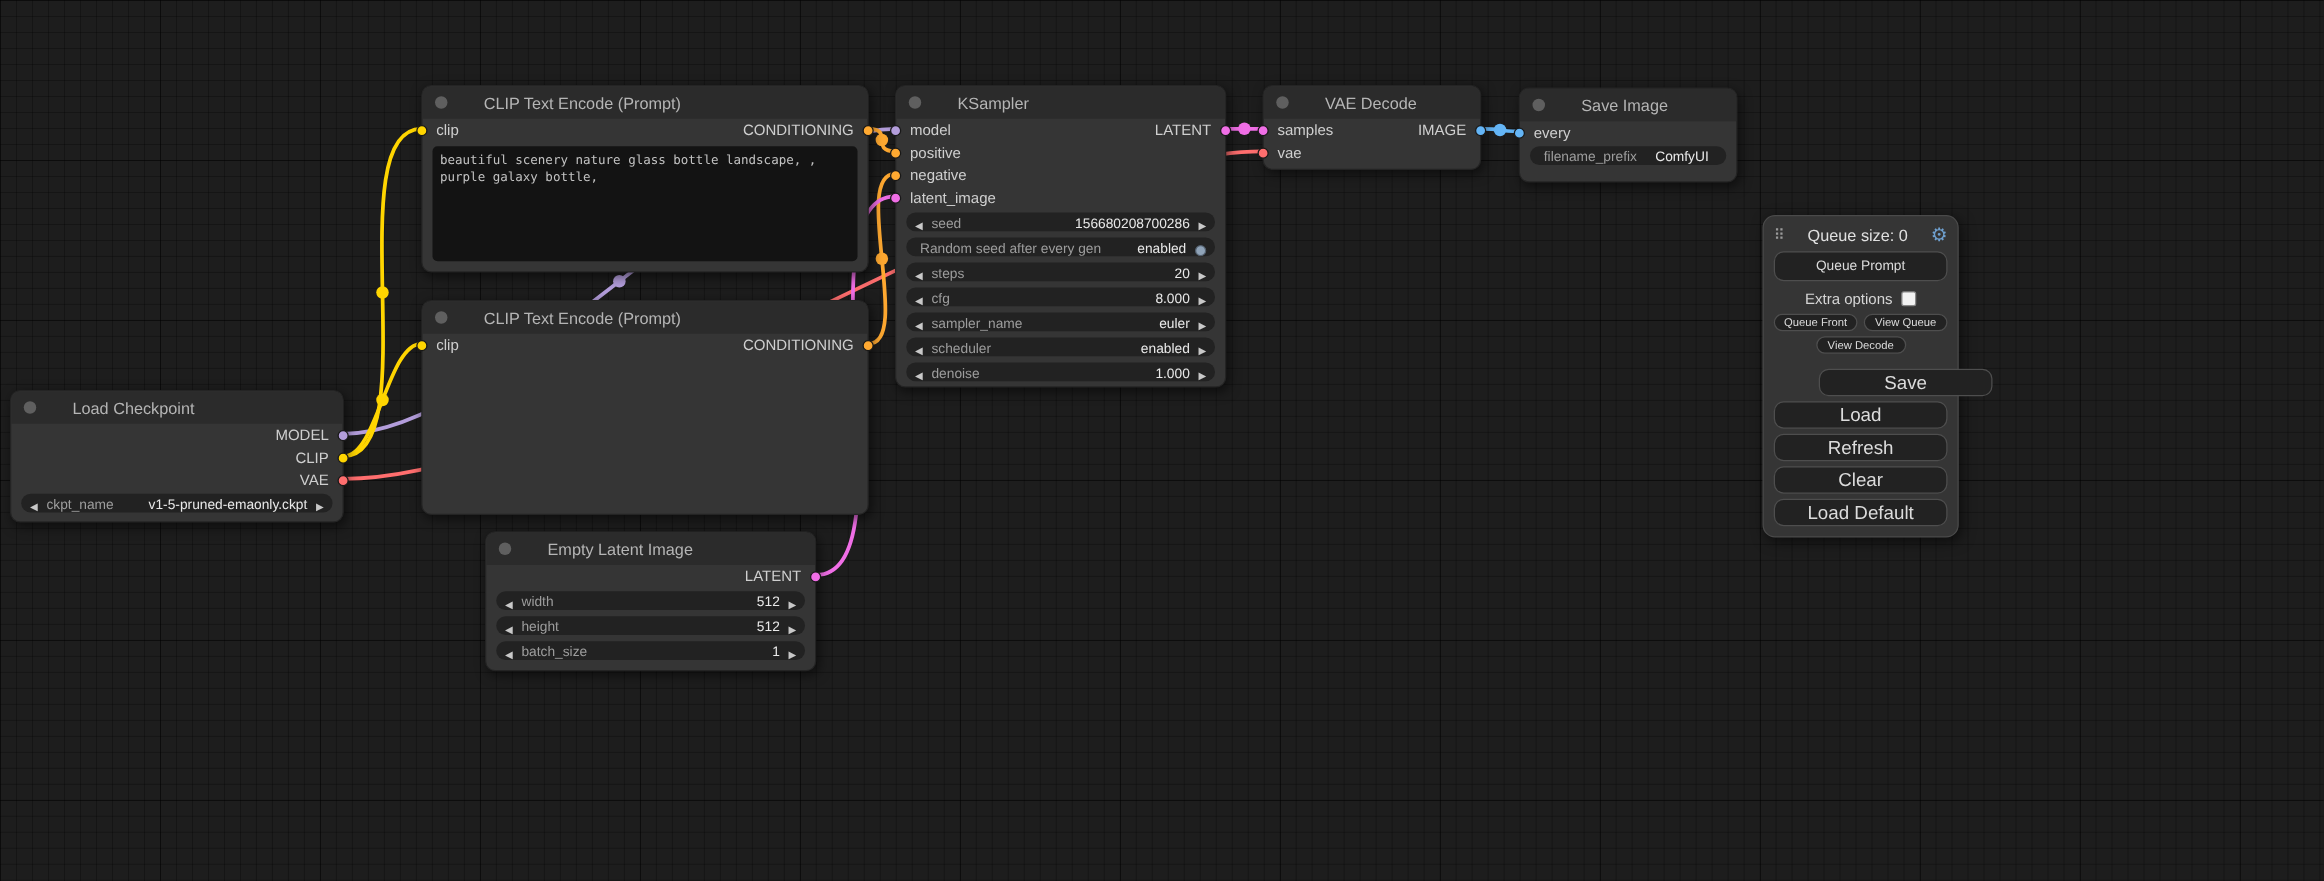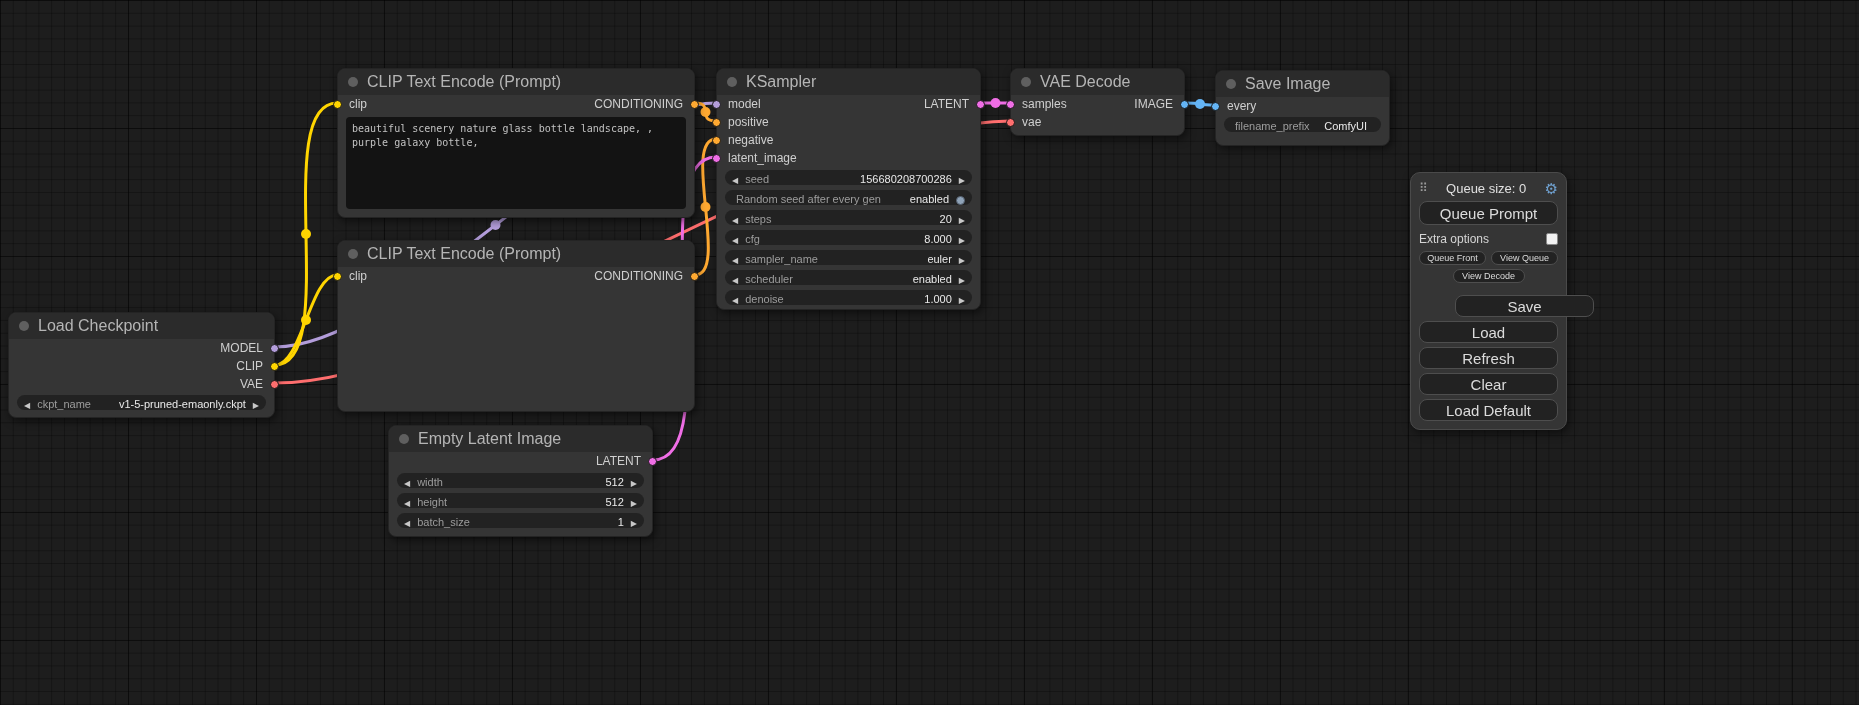--- a/index.html
+++ b/index.html
@@ -26,21 +26,21 @@
     background:#353535;
     border:1px solid #242424;
     border-radius:8px;
     box-shadow: 2px 3px 9px rgba(0,0,0,.55);
     color:#ccc;
   }
   .ntitle {
     height:26px; background:#2b2b2b;
     border-radius:7px 7px 0 0;
     display:flex; align-items:center; padding:0 10px;
-    color:#b5b5b5; font-size:16px; white-space:nowrap; overflow:hidden;
+    color:#b5b5b5; font-size:13px; white-space:nowrap; overflow:hidden;gap:20px;
   }
   .cdot {
     width:10px; height:10px; border-radius:50%;
     background:#8a8a8a; opacity:.55; margin-right:9px; flex:none;
   }
   .srow { display:flex; align-items:center; height:18px; position:relative; }
   .sspacer { flex:1; }
   .slabel { color:#cfcfcf; font-size:12px; white-space:nowrap; }
   .dot {
     width:9px; height:9px; border-radius:50%; flex:none;
@@ -86,23 +86,23 @@
   .menu-header { display:flex; align-items:center; height:18px; }
   .drag { color:#9a9a9a; font-size:12px; cursor:move; flex:none; }
   .qsize { flex:1; text-align:center; font-size:13px; color:#e0e0e0; }
   .gear { color:#6fa0cf; font-size:15px; line-height:1; flex:none; cursor:pointer; }
   .btn {
     background:#222; border:1px solid #4e4e4e; border-radius:8px;
     color:#dcdcdc; font-family:"Liberation Sans", sans-serif;
     display:block; width:100%; cursor:pointer;
   }
   .btn.big { height:22px; font-size:15px; }
-  .btn.qp  { height:24px; font-size:15px; }
+  .btn.qp  { height:24px; font-size:11px; }
   .btn.sm  { height:14px; font-size:9px; border-radius:7px; padding:0 4px; }
-  .extra { display:flex; align-items:center; justify-content:space-between; gap:7px; height:16px; font-size:12px; color:#d5d5d5; margin-top:2px; }
+  .extra { display:flex; align-items:center; justify-content:center; gap:7px; height:16px; font-size:12px; color:#d5d5d5; margin-top:2px; }
   .chk { width:12px; height:12px; background:#f2f2f2; border:1px solid #888; border-radius:2px; flex:none; cursor:pointer; }
   .smallrow { display:flex; gap:5px; }
   .smallrow.center { justify-content:center; }
   .smallrow.center .btn.sm { width:72px; flex:none; }
   .gap-top { margin-top:8px;margin-left:36px; }
 </style>
 </head>
 <body>
 
 <div class="canvas">

